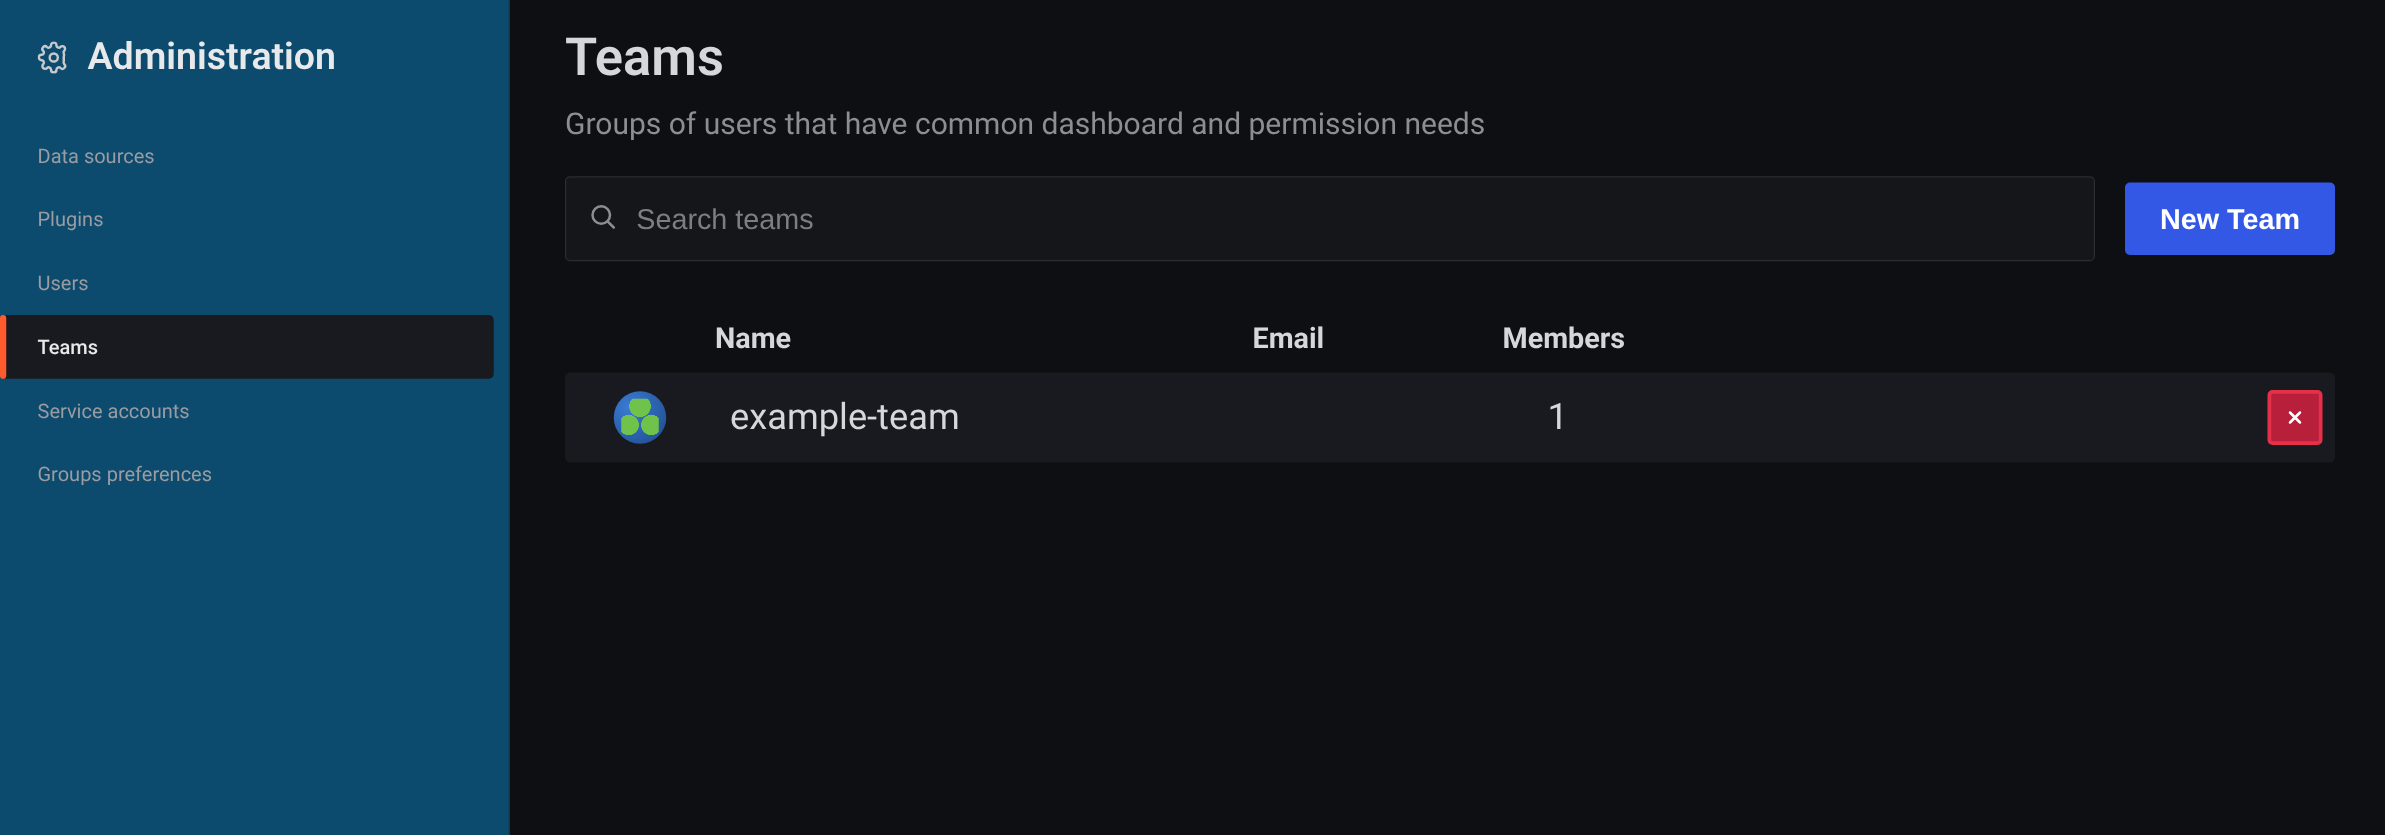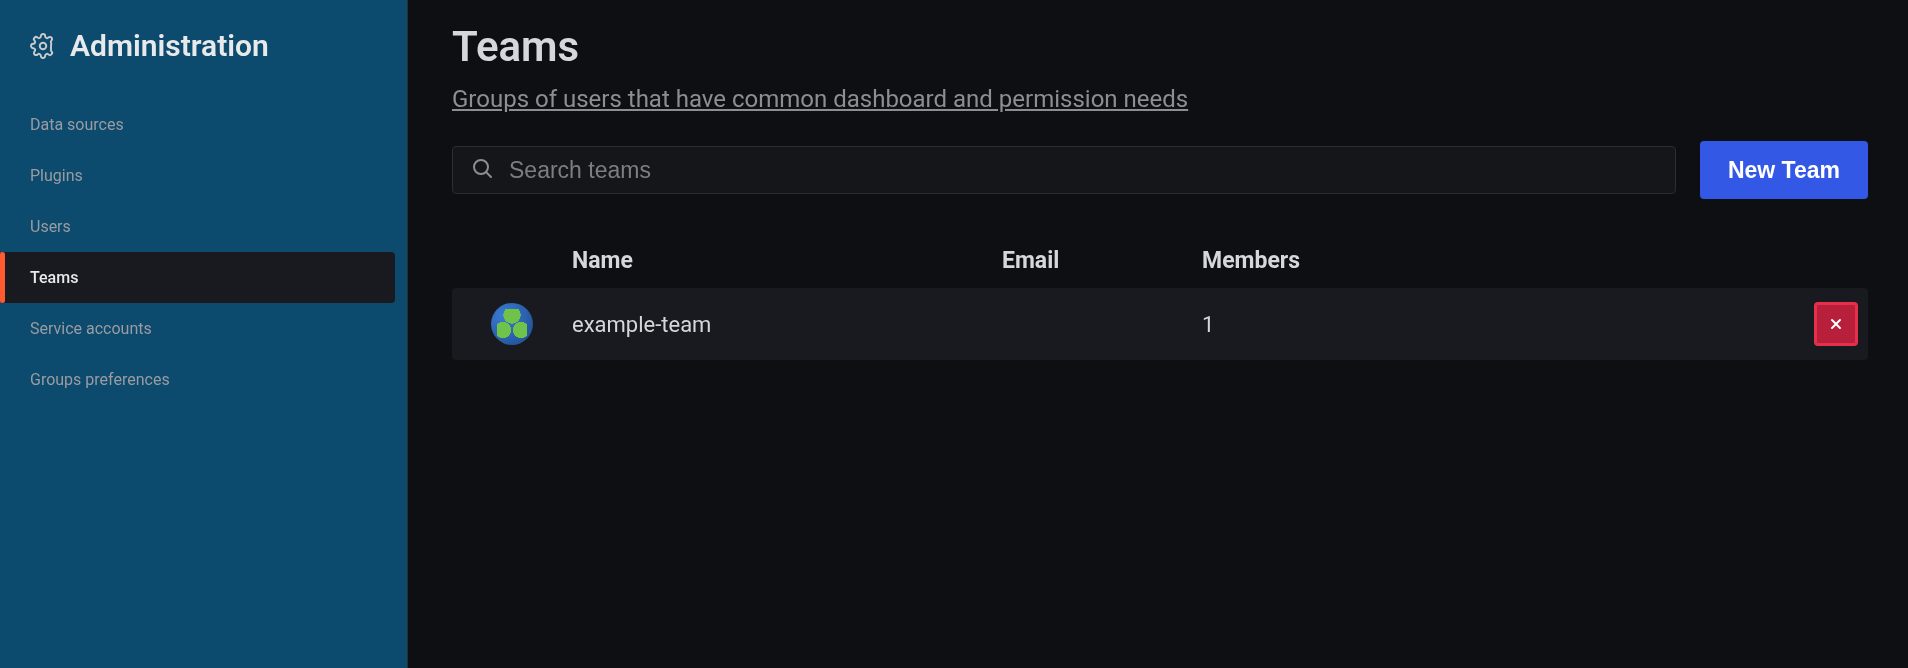--- a/index.html
+++ b/index.html
@@ -65,35 +65,34 @@
     .page-title {
       font-size: 42px;
       font-weight: 600;
       color: #d5d7da;
       margin-bottom: 14px;
     }
     .page-subtitle {
       font-size: 24px;
       color: #8c8e93;
       margin-bottom: 28px;
-      text-decoration: underline;
     }
     .toolbar {
       display: flex;
       gap: 24px;
       align-items: center;
       margin-bottom: 34px;
     }
     .search-wrapper {
       flex: 1;
       position: relative;
     }
     .search-input {
       width: 100%;
-      height: 48px;
+      height: 68px;
       background: #14161a;
       border: 1px solid #2a2d33;
       border-radius: 4px;
       color: #c7c9cc;
       font-size: 23px;
       padding: 0 16px 0 56px;
       outline: none;
     }
     .search-input::placeholder { color: #7c7e83; }
     .search-icon {
@@ -128,21 +127,21 @@
       align-items: center;
       background: #181a1f;
       border-radius: 4px;
       padding: 14px 0;
     }
     .col-avatar { width: 120px; display:flex; justify-content:center; }
     .col-name { width: 430px; }
     .col-email { width: 200px; }
     .col-members { width: 300px; }
     .col-actions { flex: 1; display: flex; justify-content: flex-end; padding-right: 10px; }
-    .cell { font-size: 22px; color: #d5d7da; }
+    .cell { font-size: 29px; color: #d5d7da; margin-left: 12px; }
     .avatar {
       width: 42px; height: 42px;
       border-radius: 50%;
       background: radial-gradient(circle at 30% 30%, #3a7bd5, #1e4a8a);
       display: inline-block;
       position: relative;
       overflow: hidden;
     }
     .avatar::before {
       content: "";

